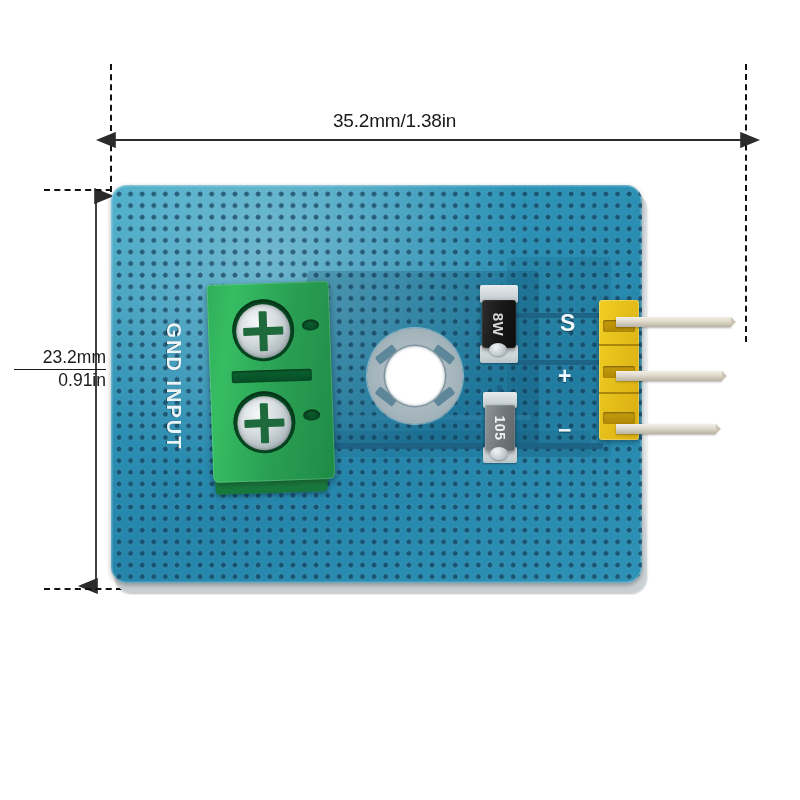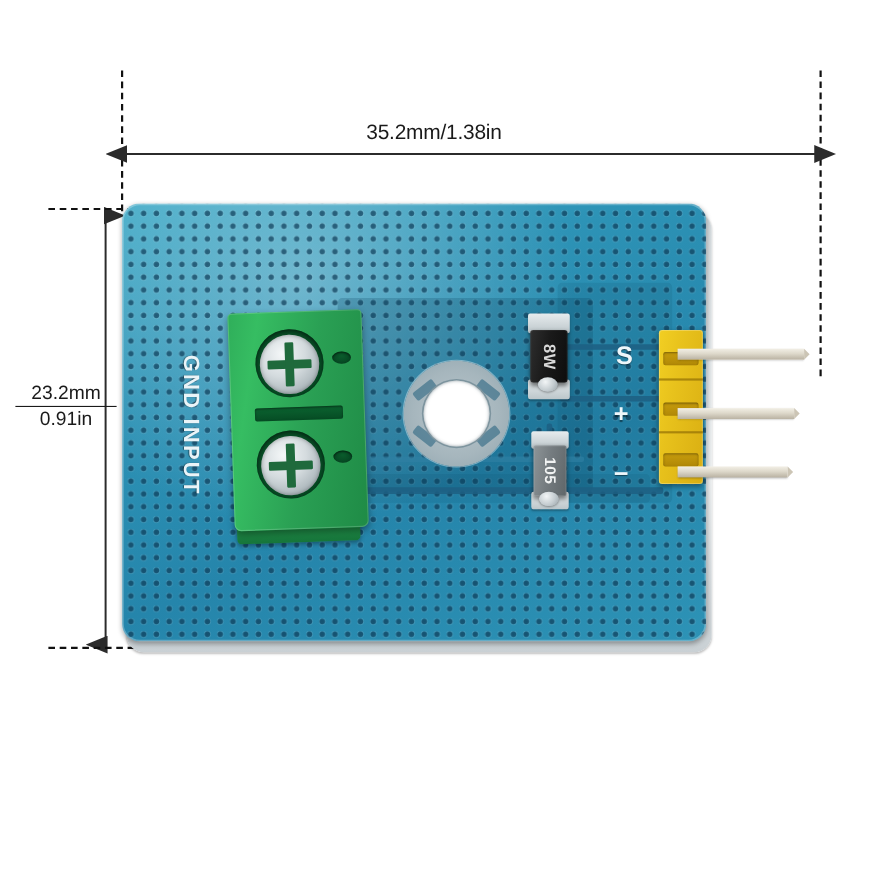--- a/index.html
+++ b/index.html
@@ -34,21 +34,21 @@
   #width-label {
     left: 333px;
     top: 110px;
     font-size: 19px;
     letter-spacing: -0.2px;
   }
   #height-label {
     left: 14px;
     top: 348px;
     font-size: 17.5px;
-    text-align: center;
+    text-align: right;
     width: 92px;
   }
   #height-label .mm {
     display: block;
     border-bottom: 1.6px solid #1a1a1a;
     padding-bottom: 1px;
   }
   #height-label .in {
     display: block;
     padding-top: 1px;

